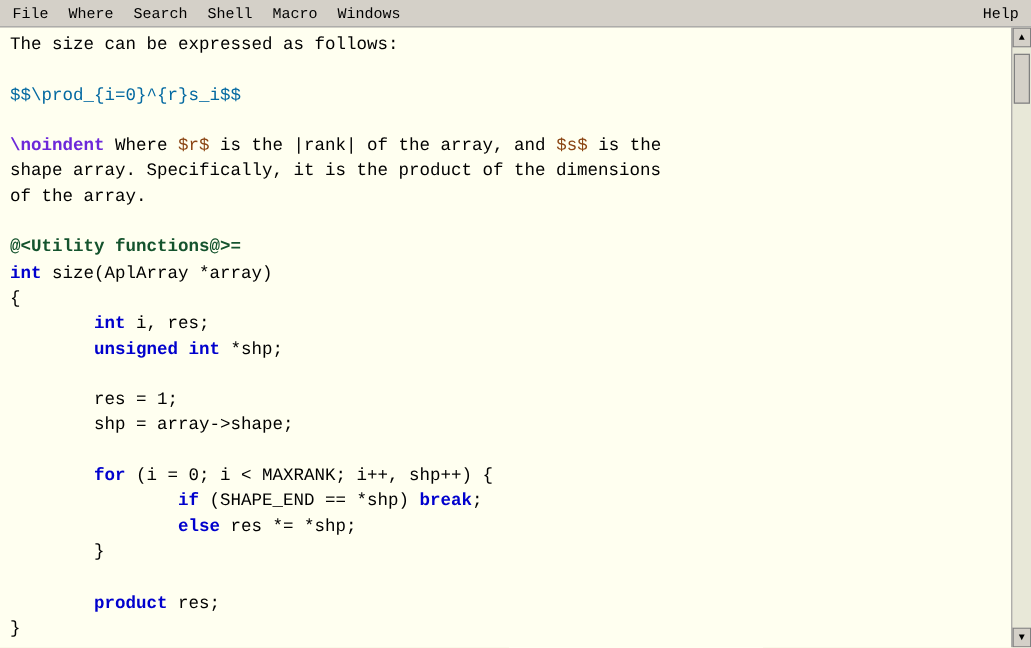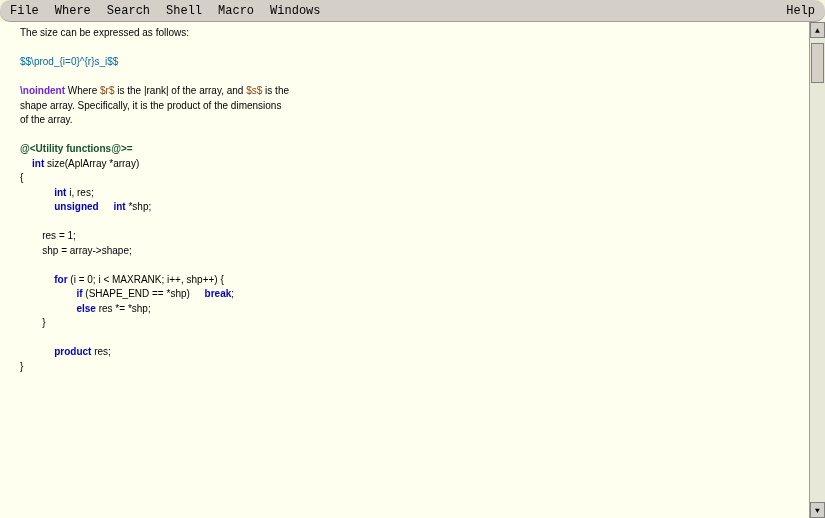--- a/index.html
+++ b/index.html
@@ -14,47 +14,46 @@
       flex-direction: column;
     }
     #menubar {
       background: #d4d0c8;
       display: flex;
       align-items: center;
       height: 22px;
       border-bottom: 1px solid #a0a0a0;
       padding: 0 2px;
       flex-shrink: 0;
-      border-radius: 10px;
     }
     .menu-item {
       padding: 2px 8px;
       font-size: 12px;
       color: #000;
       cursor: pointer;
       white-space: nowrap;
     }
     .menu-spacer {
       flex: 1;
     }
     #editor-area {
       display: flex;
       flex: 1;
       overflow: hidden;
       position: relative;
     }
     #code-content {
       flex: 1;
       background: #fffff0;
-      padding: 4px 20px;
+      padding: 4px 8px;
       overflow: auto;
       white-space: pre;
       line-height: 1.45;
-      font-family: Liberation Sans, sans-serif;
-      font-size: 10px;
+      font-family: Liberation Mono, monospace;
+      font-size: 14px;
       color: #000;
     }
     #scrollbar {
       width: 16px;
       background: #d4d0c8;
       border-left: 1px solid #a0a0a0;
       display: flex;
       flex-direction: column;
       align-items: center;
     }
@@ -80,21 +79,21 @@
       width: 13px;
       height: 40px;
       background: #d4d0c8;
       border: 1px solid #808080;
       position: absolute;
       top: 5px;
       left: 1px;
     }
     
     .text-normal { color: #000000; }
-    .text-keyword { color: #0000cd; font-weight: bold; margin-left: 12px; }
+    .text-keyword { color: #0000cd; font-weight: bold; }
     .text-latex { color: #0369a1; }
     .text-code-tag { color: #14532d; font-weight: bold; }
     .text-macro-var { color: #6d28d9; font-weight: bold; }
     .text-dollar { color: #8b4513; }
   </style>
 </head>
 <body>
 
 <div id="menubar">
   <span class="menu-item">File</span>

